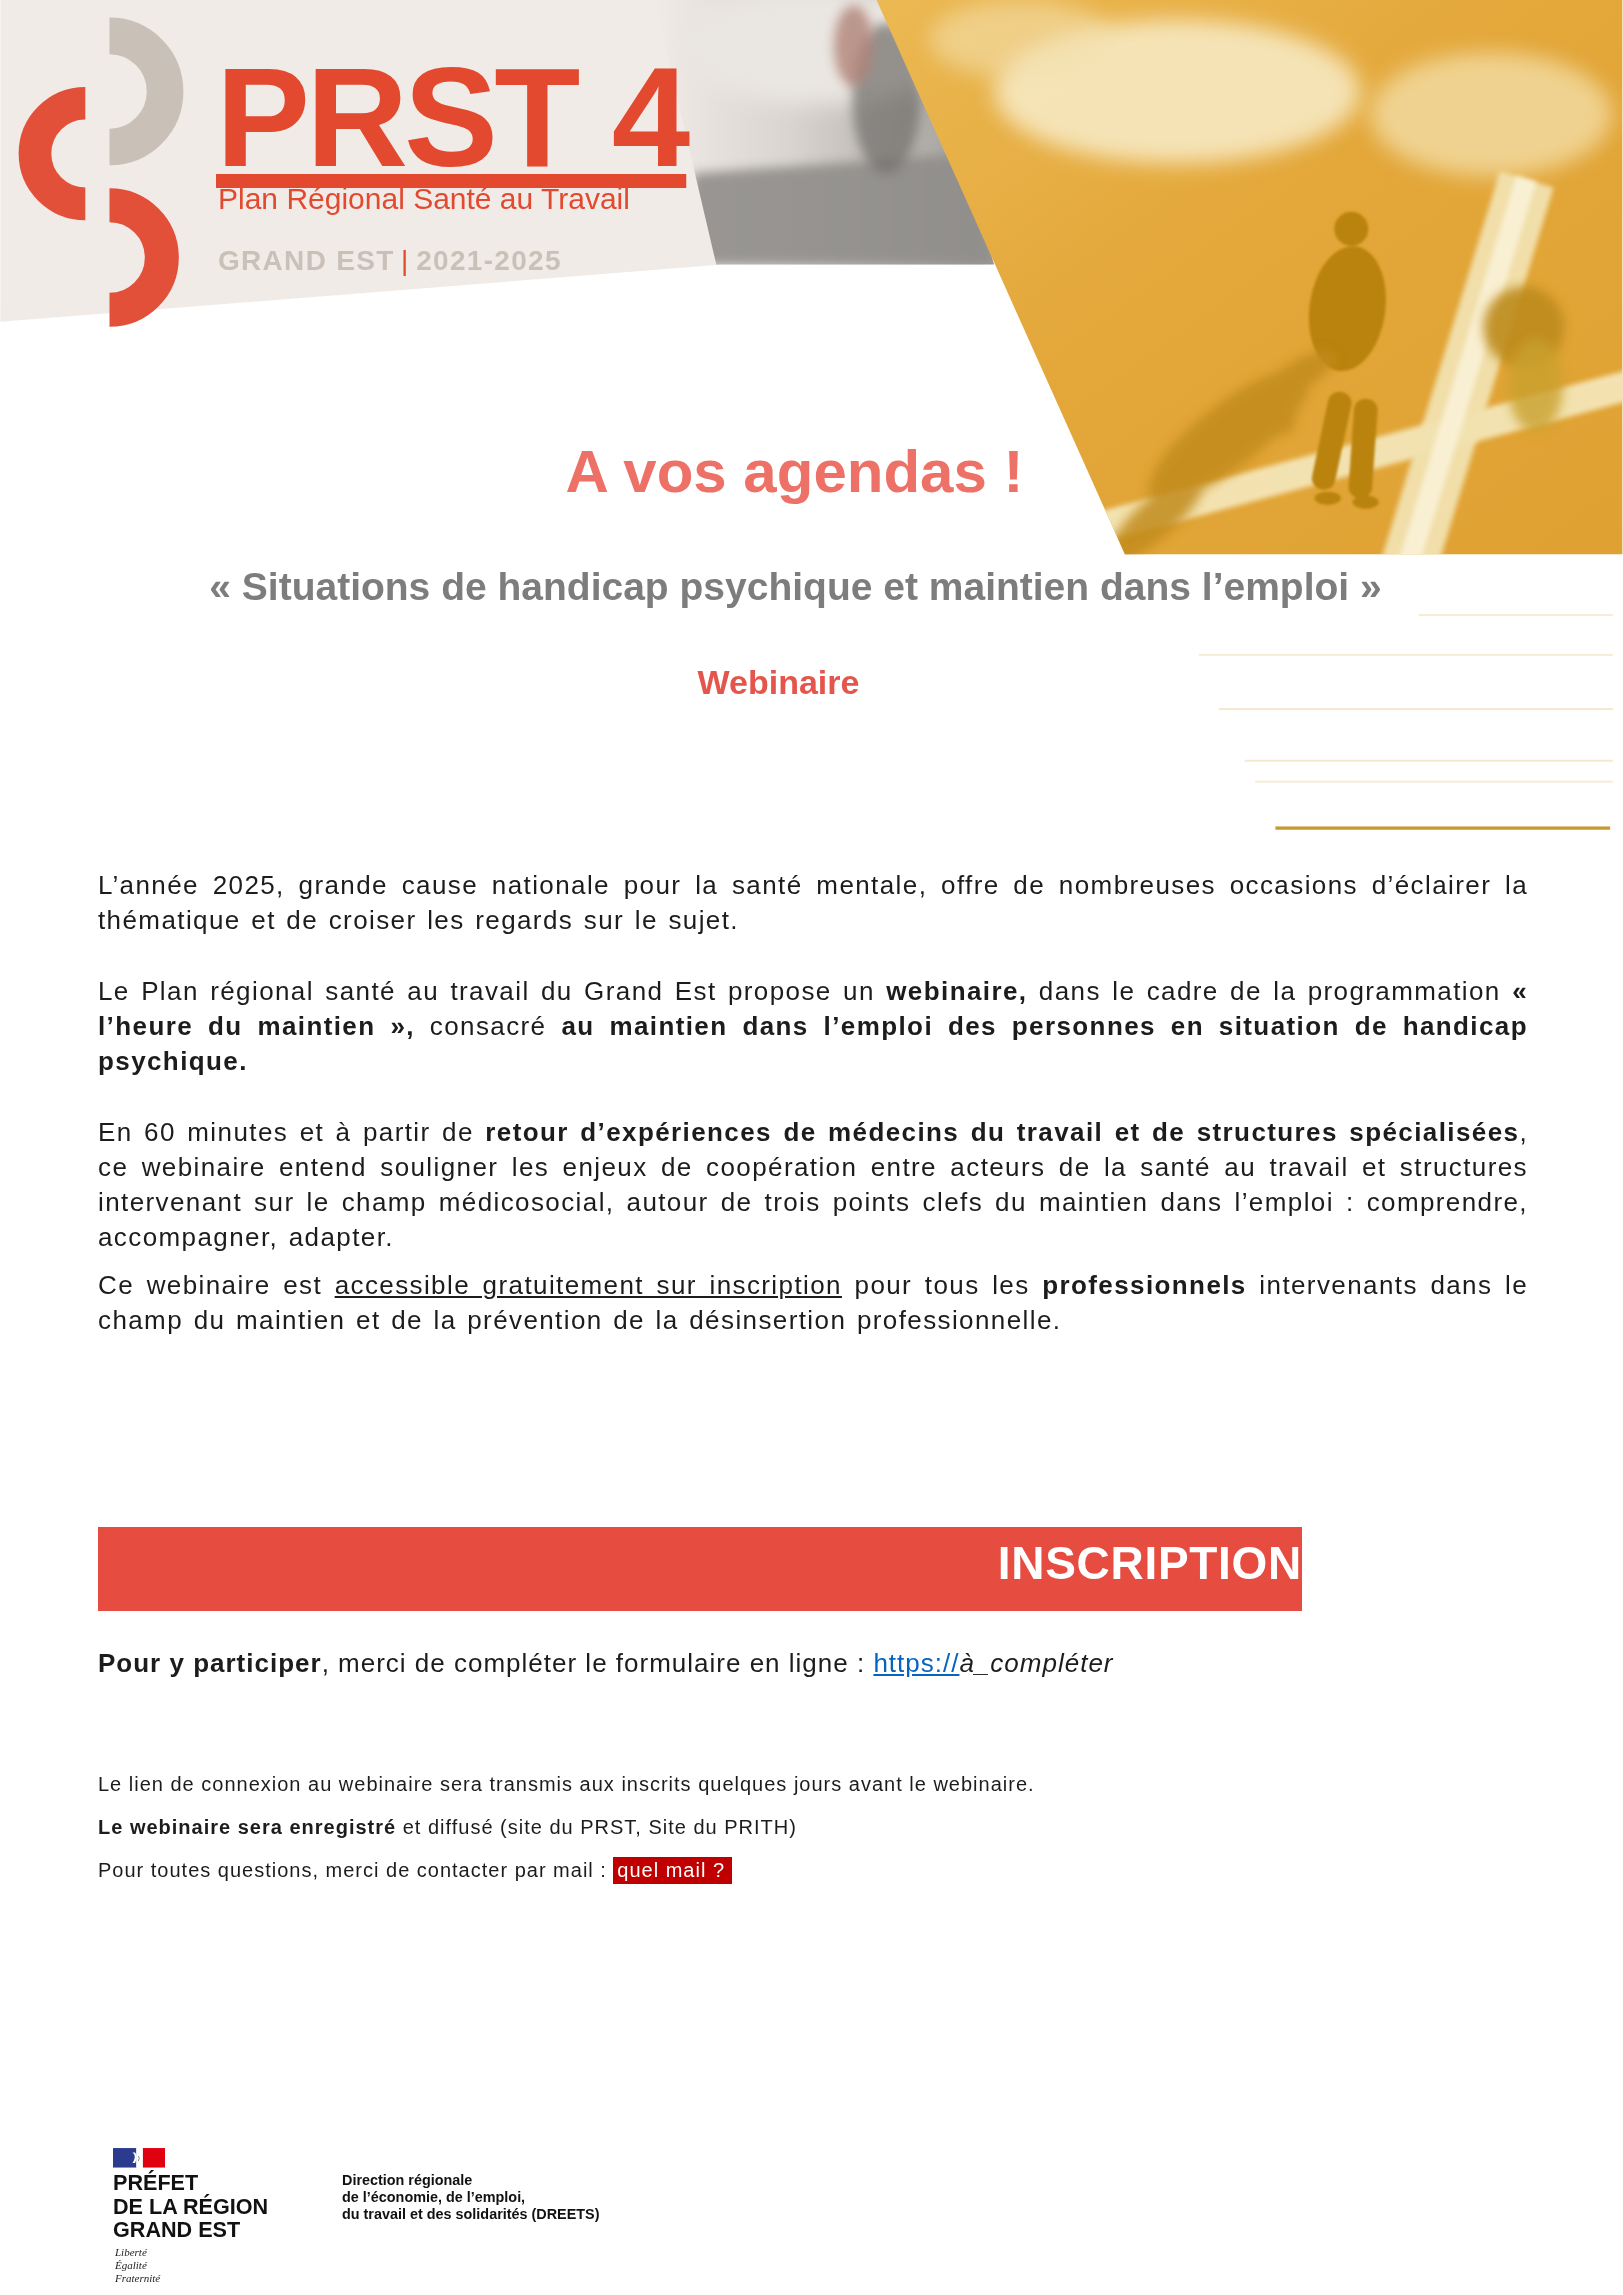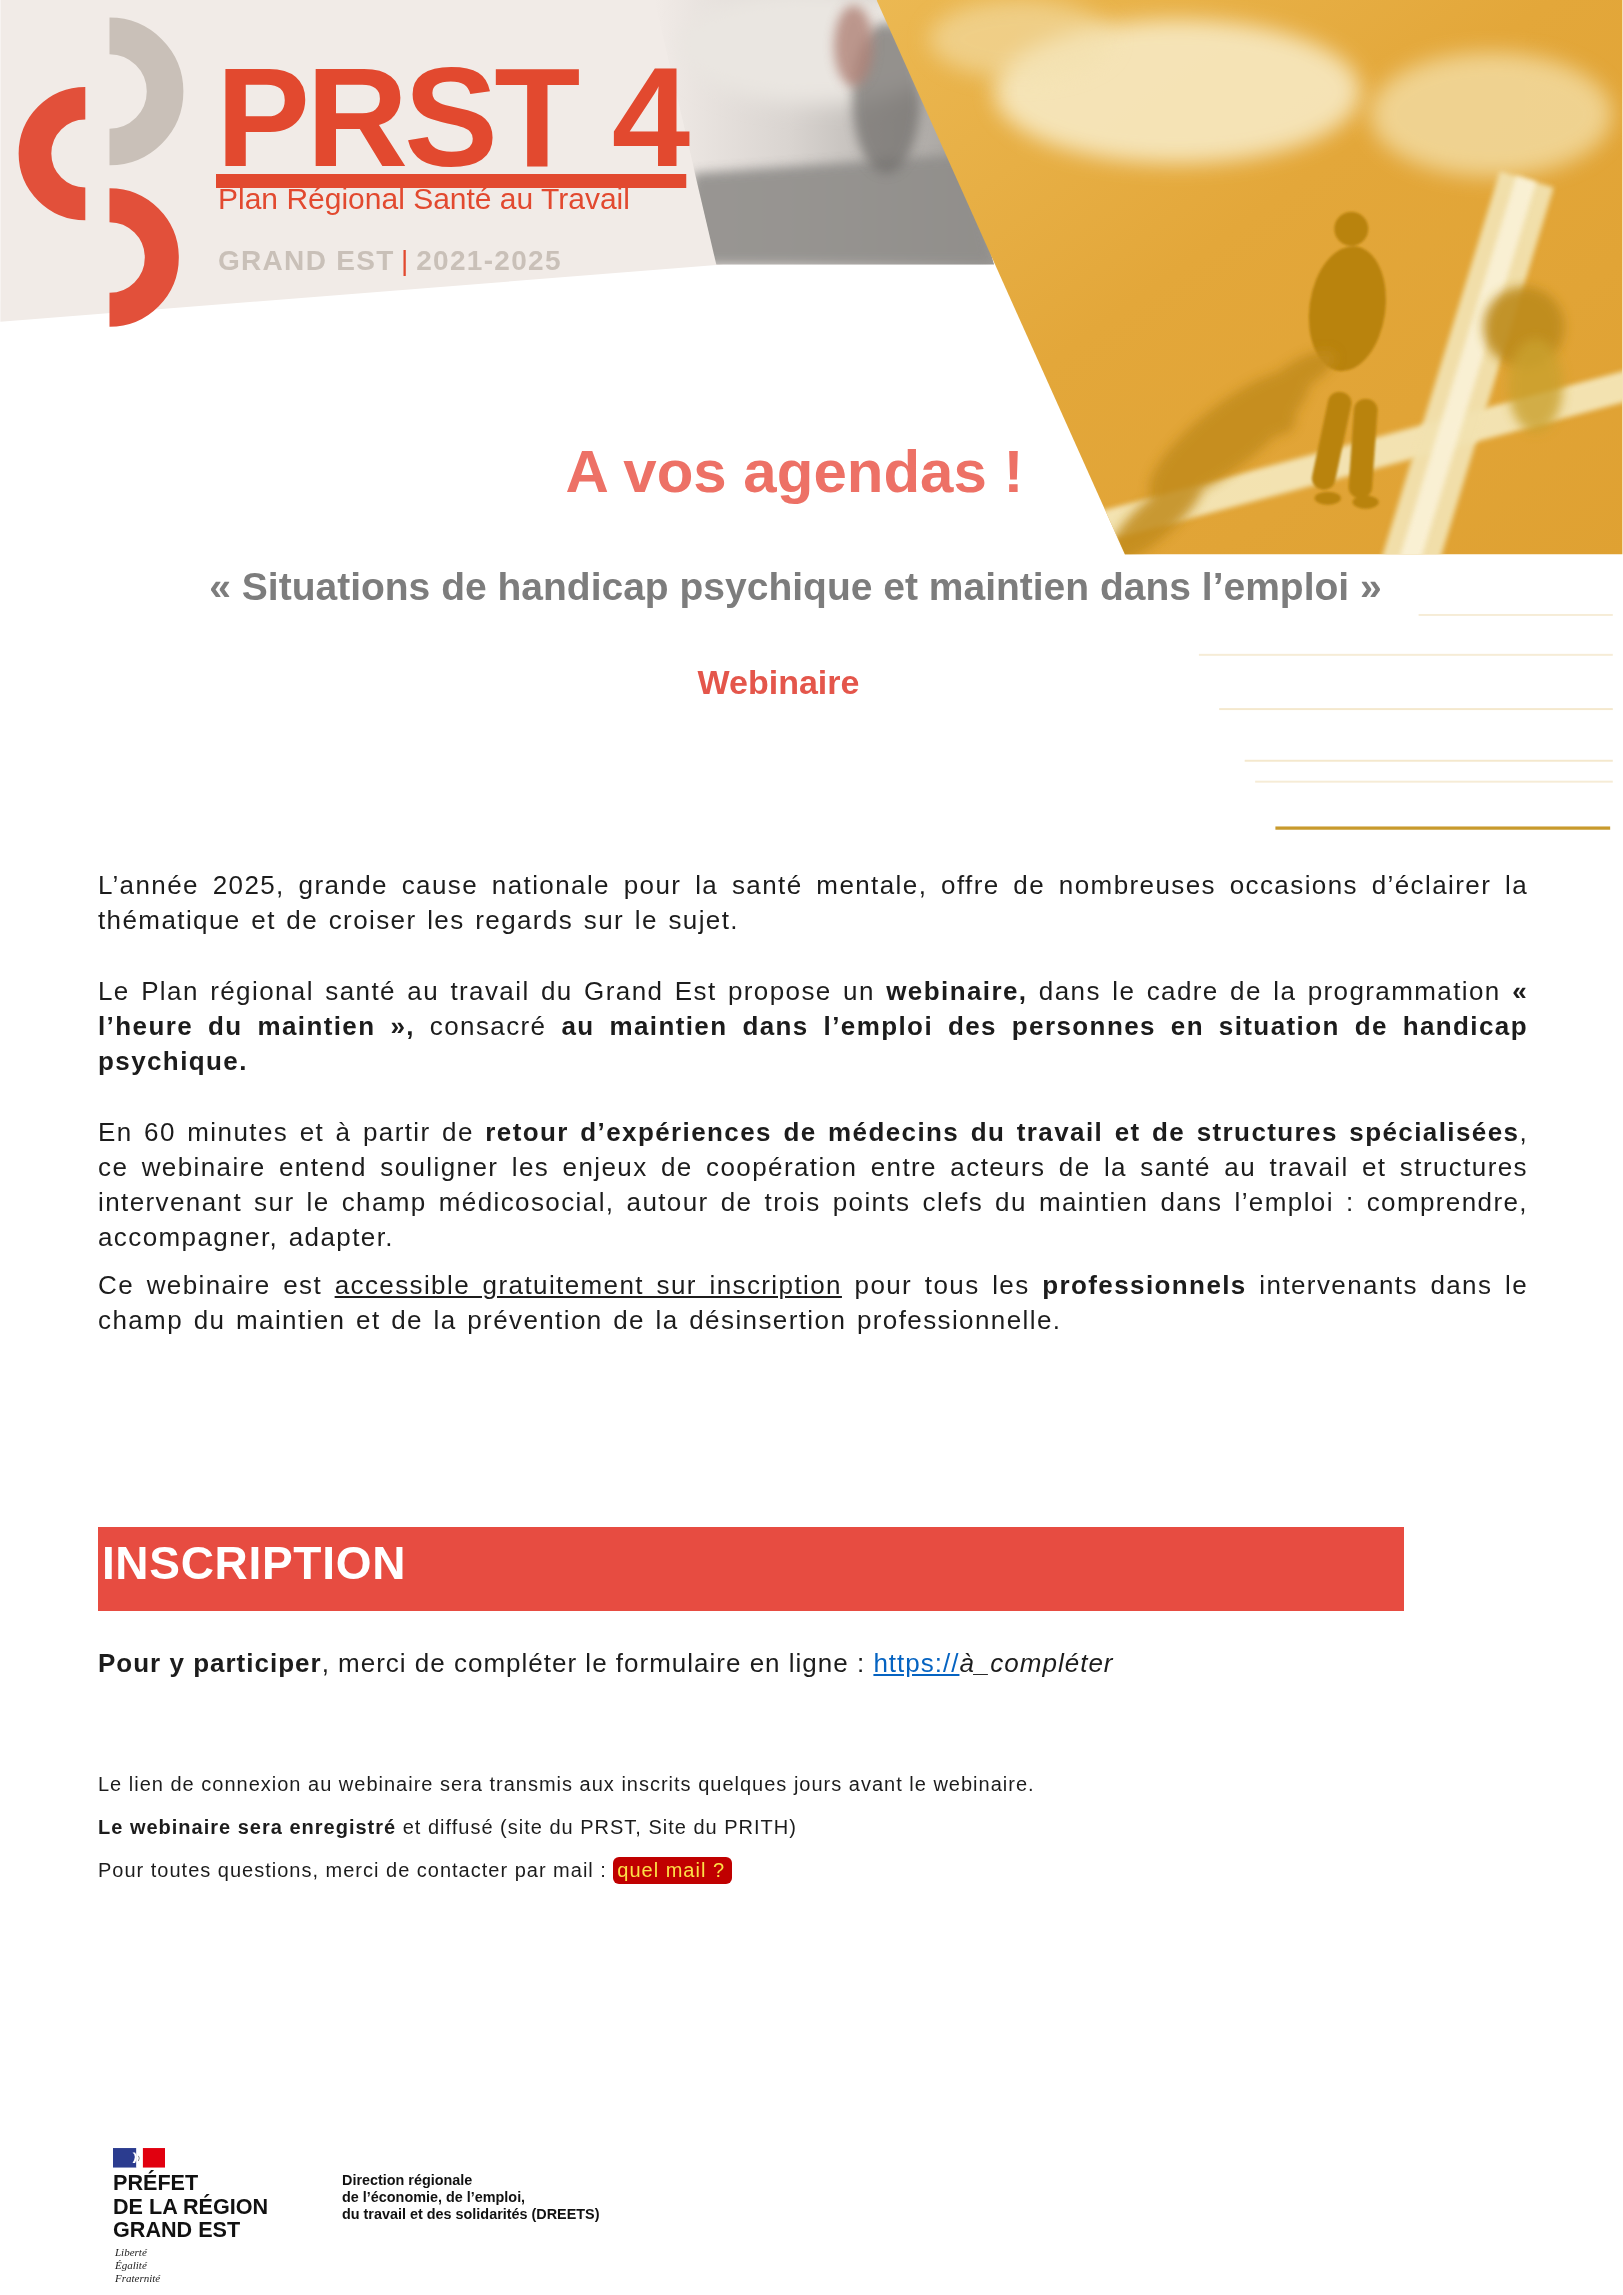--- a/index.html
+++ b/index.html
@@ -30,24 +30,24 @@
     font-size:34px;font-weight:bold;color:var(--event_red);}
   .datetime{position:absolute;left:98px;top:708px;width:1361px;text-align:center;
     font-size:34px;font-weight:bold;color:var(--event_red);}
   
   .bodytext{position:absolute;left:98px;top:868px;width:1430px;font-size:26px;
     line-height:35px;text-align:justify;letter-spacing:1.4px;word-spacing:2px;}
   .bodytext p{margin:0 0 36px 0;}
   .bodytext p:nth-child(3){margin-bottom:13px;}
   .sb{font-weight:bold;} .si{font-style:italic;} .su{text-decoration:underline;}
   .slink{color:var(--link_blue);text-decoration:underline;}
-  .shl{background:var(--highlight_red);color:#fde047;padding:2px 6.5px 3.3px 3.9px;border-radius:6px;}
-  
-  .banner{position:absolute;left:98px;top:1527px;width:1306px;height:84px;
-    background:var(--banner_red);}
+  .shl{background:var(--highlight_red);color:#ffffff;padding:2px 6.5px 3.3px 3.9px;}
+  
+  .banner{position:absolute;left:98px;top:1527px;width:1204px;height:84px;
+    background:var(--banner_red);text-align:right;}
   .banner span{display:block;padding:9.2px 0 0 3.9px;font-size:46px;font-weight:bold;
     letter-spacing:0.7px;color:#ffffff;}
   .ins-line1{position:absolute;left:98px;top:1646px;width:1430px;font-size:26px;
     line-height:35px;letter-spacing:1px;margin:0;}
   .ins-block{position:absolute;left:98px;top:1763px;width:1465px;font-size:20px;
     line-height:43px;letter-spacing:1px;}
   .ins-block p{margin:0;}
   
   .flag{position:absolute;left:113px;top:2148px;}
   .prefet{position:absolute;left:113px;top:2171px;font-size:21.6px;font-weight:bold;

